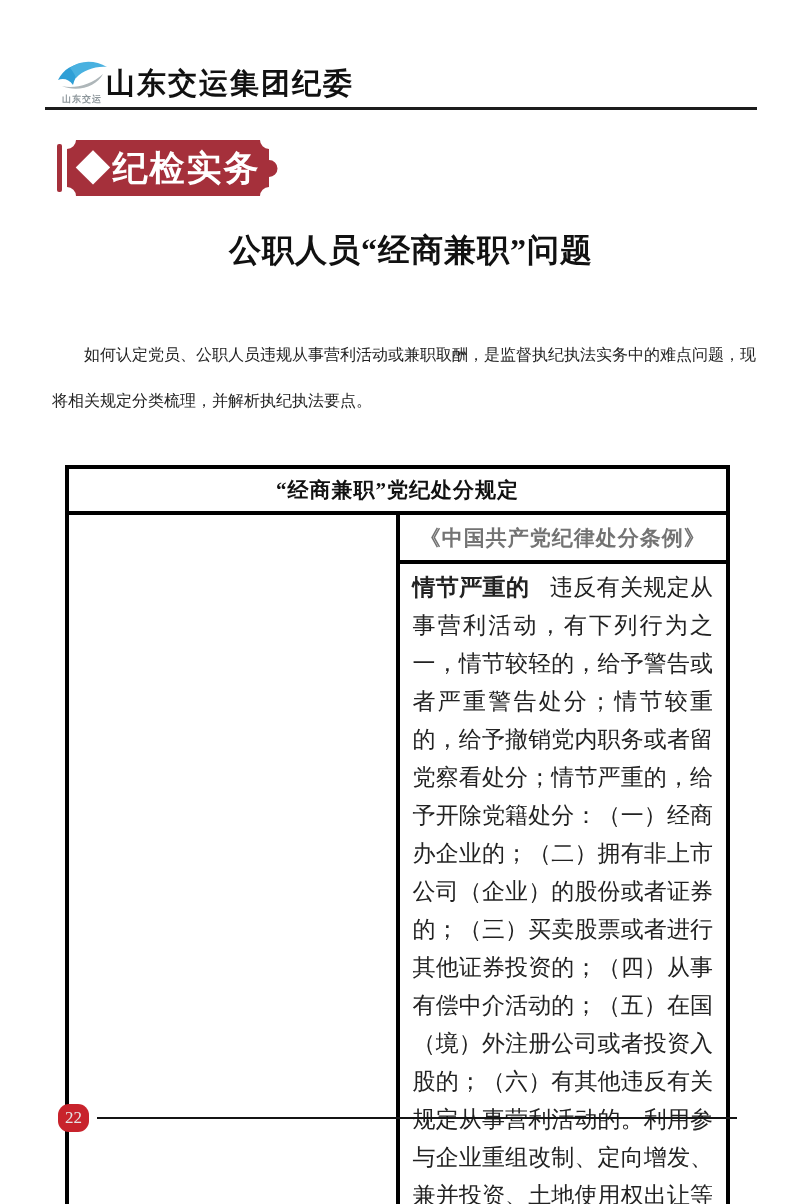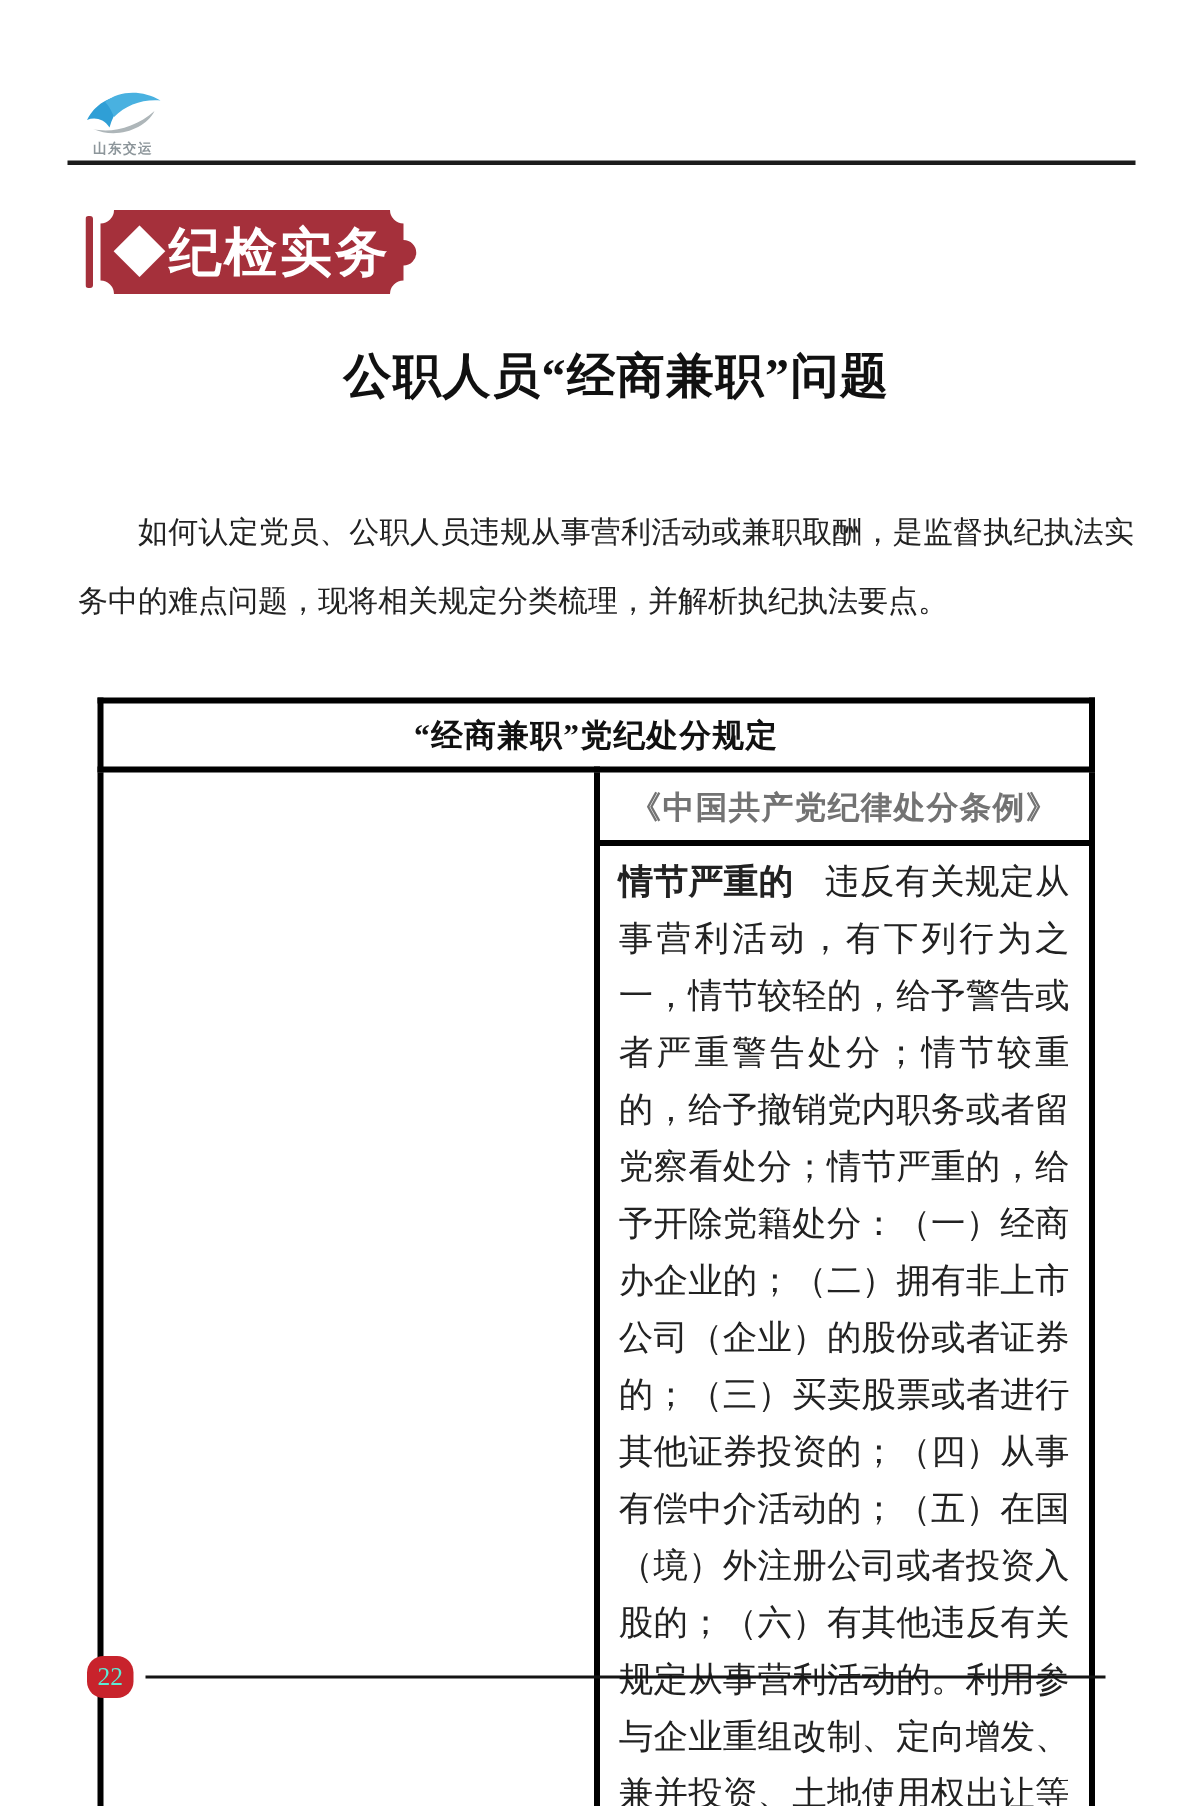--- a/index.html
+++ b/index.html
@@ -41,21 +41,21 @@
   }
   
   .doc-title{
     position:absolute;left:40px;top:218px;width:720px;margin:11px;
     text-align:center;font-size:32px;line-height:42px;font-weight:bold;
     color:#111;letter-spacing:1px;
   }
   
   .intro{
     position:absolute;left:52px;top:332px;width:704px;margin:0;
-    font-size:20px;line-height:46px;
+    font-size:16px;line-height:46px;
     text-align:justify;text-indent:2em;color:#222;
   }
   
   .reg-table{
     position:absolute;left:65px;top:465px;width:665px;
     border-collapse:collapse;table-layout:fixed;
   }
   .reg-table td{
     border:4px solid #000000;
     vertical-align:middle;
@@ -73,21 +73,21 @@
   .cell-body{
     height:543px;vertical-align:top;
     padding:5px 13px 8px 13px;
     font-size:23px;line-height:38px;color:#222;
     text-align:justify;
   }
   .article-label{font-weight:bold;padding-right:0.9em;}
   
   .pagenum{
     position:absolute;left:58px;top:1104px;width:31px;height:28px;
-    background:#c8232c;color:#5eead4;
+    background:#c8232c;color:#e5e5e5;
     display:flex;align-items:center;justify-content:center;
     font-size:17px;
     border-radius:11px;
   }
   .foot-rule{
     position:absolute;left:97px;top:1117px;width:640px;height:2px;
     background:#141414;
   }
 </style>
 </head>
@@ -96,20 +96,21 @@
 <div class="page">
 
   <div class="logo">
     <svg width="54" height="34" viewBox="0 0 54 34">
       <path d="M3 22 C9 10, 21 4, 35 6 C27 10, 21 16, 18 27 C14 21, 8 20, 3 22 Z" fill="#2f9fd6"></path>
       <path d="M15 10 C25 2, 40 2, 52 9 C40 8, 29 12, 21 20 C19 15, 17 12, 15 10 Z" fill="#49b1e0"></path>
       <path d="M7 28 C19 31, 36 27, 48 16 C42 28, 23 35, 7 28 Z" fill="#aeb6b9"></path>
     </svg>
     <span class="logo-text">山东交运</span>
   </div>
+  <div class="brand">山东交运集团纪委</div>
   <div class="header-rule"></div>
 
   <div class="badge">
     <svg width="222" height="58" viewBox="0 0 222 58">
       <rect x="0" y="5" width="5" height="48" rx="2" fill="#a5303b"></rect>
       <path d="M19 1 H203 A9 9 0 0 0 212 10 V21 A8.5 8.5 0 0 1 212 38 V48 A9 9 0 0 0 203 57 H19 A9 9 0 0 0 10 48 V10 A9 9 0 0 0 19 1 Z" fill="#a5303b"></path>
     </svg>
     <span class="badge-label">◆纪检实务</span>
   </div>
 

